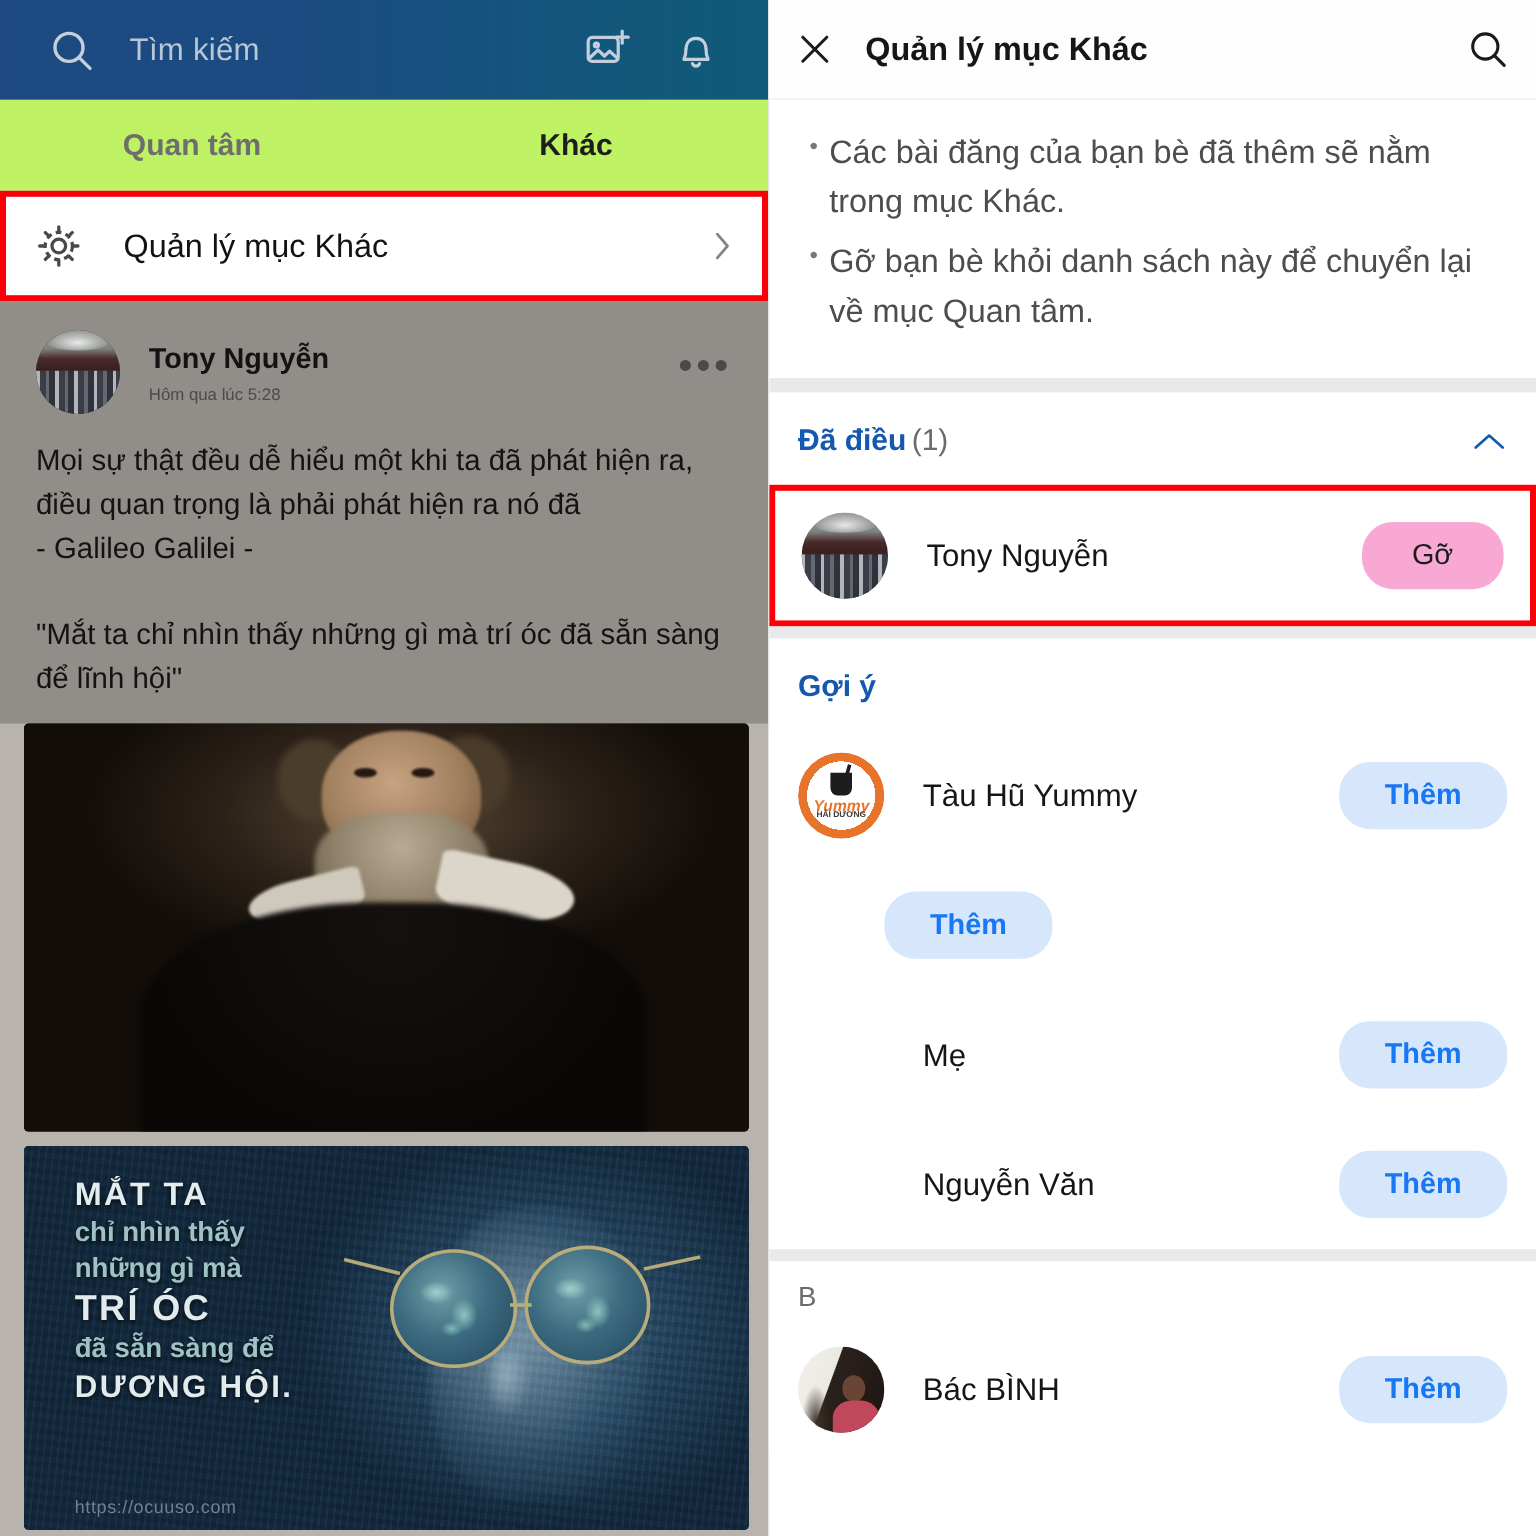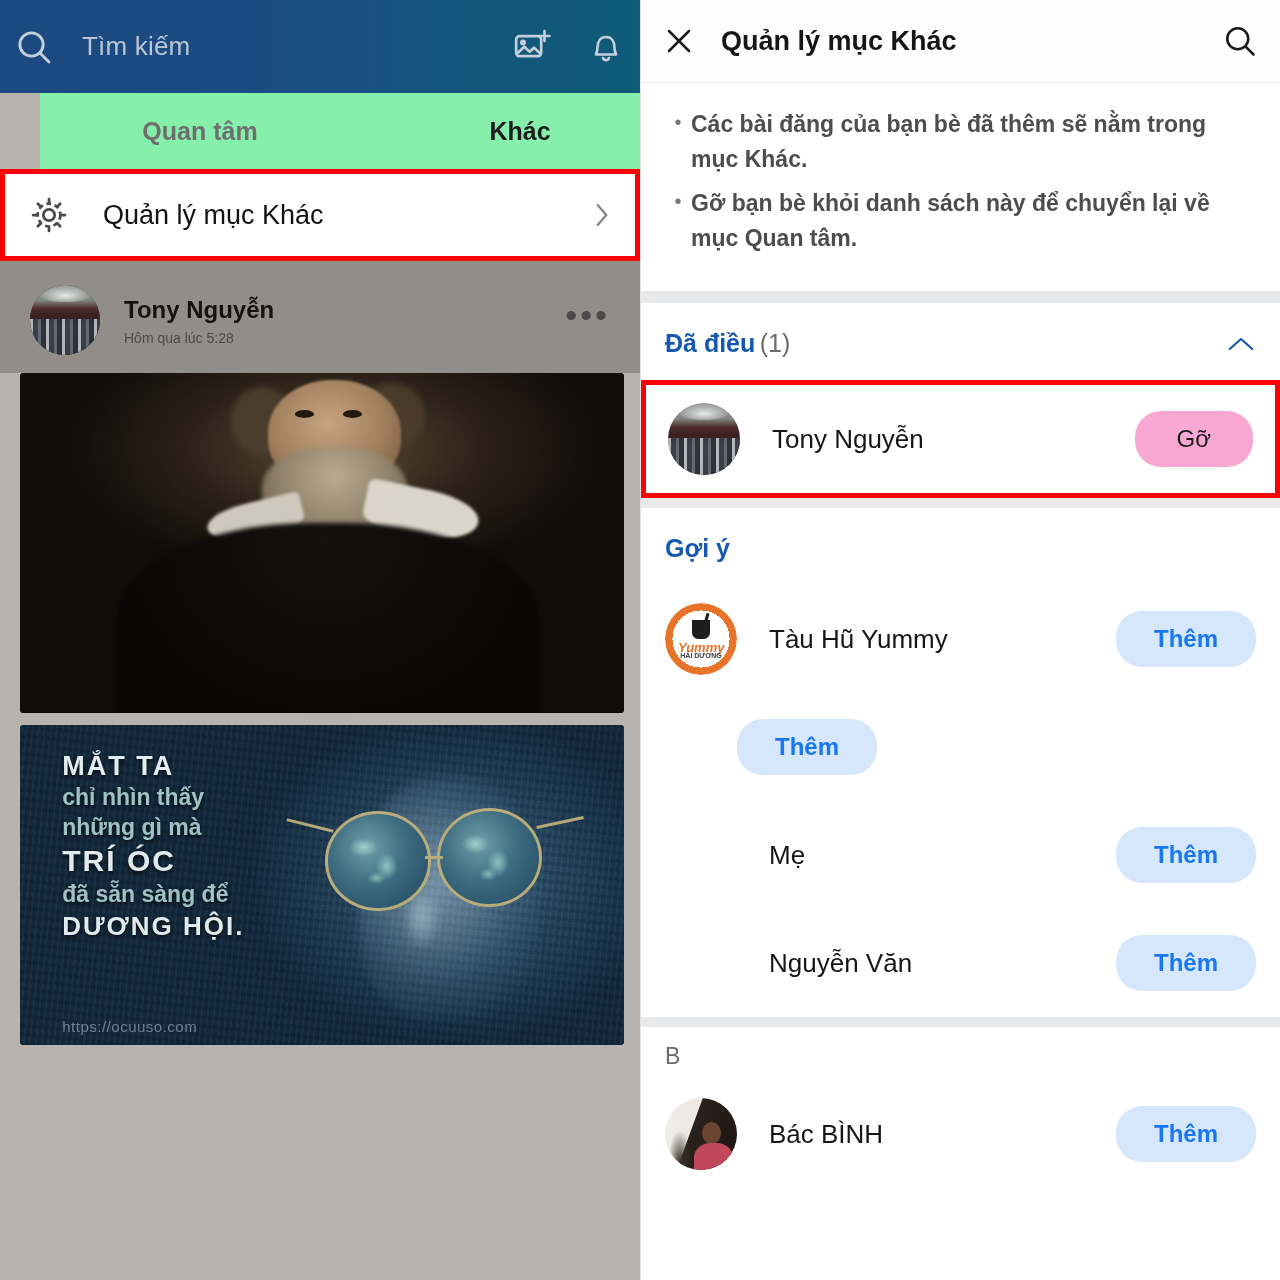--- a/index.html
+++ b/index.html
@@ -14,37 +14,37 @@
   .left-pane {
     position: relative;
     width: 640px; height: 1280px;
     overflow: hidden;
     background: #b8b3ac;
   }
 
   
   .topbar {
     position: relative;
-    height: 93px; width: 100%;
+    height: 83px; width: 100%;
     background: linear-gradient(90deg, #1c4a80 0%, #1b4b81 38%, #14557c 72%, #0f5b78 100%);
     display: flex; align-items: center;
-    padding: 0 14px;
+    padding: 0 40px;
   }
   .topbar .search-icon { width: 40px; height: 40px; flex: 0 0 auto; }
   .topbar .search-placeholder {
     margin-left: 28px; color: #b9c6d6; font-size: 26px; letter-spacing: .2px;
     flex: 1 1 auto;
   }
   .topbar .tb-icon { width: 40px; height: 40px; margin-left: 34px; flex: 0 0 auto; }
 
   
   .tabs {
     height: 76px; width: 100%;
-    background: #86efac;
-    display: flex; align-items: center; margin-left: 40px;
+    background: #bef264;
+    display: flex; align-items: center;
   }
   .tab { flex: 1 1 50%; text-align: center; font-size: 25px; }
   .tab.inactive { color: #6e6e6e; font-weight: 700; }
   .tab.active { color: #1d1d1d; font-weight: 700; }
 
   
   .manage-wrap {
     position: relative;
     margin: 0; padding: 0;
     border: 5px solid #fb0007;
@@ -194,21 +194,21 @@
     background: #fdfdfd;
     border-bottom: 1px solid #ececec;
   }
   .r-close { width: 32px; height: 32px; flex: 0 0 auto; }
   .r-title { margin-left: 26px; font-size: 27px; font-weight: 700; color: #161616; flex: 1 1 auto; }
   .r-search { width: 36px; height: 36px; flex: 0 0 auto; }
 
   .r-notes { padding: 24px 24px 26px 24px; }
   .note-item { display: flex; margin-bottom: 10px; }
   .note-bullet { color: #777; font-size: 20px; line-height: 1.55; width: 26px; flex: 0 0 auto; text-align: center; }
-  .note-text { font-size: 23px; line-height: 1.5; color: #4d4d4d; flex: 1 1 auto; font-weight: bold; }
+  .note-text { font-size: 27px; line-height: 1.5; color: #4d4d4d; flex: 1 1 auto; }
 
   .band { height: 12px; background: #e7e9eb; }
   .band-thin { height: 10px; background: #e7e9eb; }
 
   .sec-head {
     display: flex; align-items: center; justify-content: space-between;
     padding: 26px 24px 22px 24px;
   }
   .sec-title { font-size: 25px; font-weight: 700; color: #1558b0; }
   .sec-count { font-weight: 400; color: #6b6b6b; }
@@ -330,20 +330,26 @@
       <div class="post-head">
         <span class="post-avatar">
             <span class="av-group"></span>
           </span>
         <span class="post-meta">
           <div class="post-author">Tony Nguyễn</div>
           <div class="post-time">Hôm qua lúc 5:28</div>
         </span>
         <span class="post-more">•••</span>
       </div>
+      <div class="post-body">Mọi sự thật đều dễ hiểu một khi ta đã phát hiện ra,
+điều quan trọng là phải phát hiện ra nó đã
+- Galileo Galilei -
+
+"Mắt ta chỉ nhìn thấy những gì mà trí óc đã sẵn sàng
+để lĩnh hội"</div>
     </div>
 
     <div class="media">
       <div class="photo">
         <div class="painting">
           <div class="p-hairL"></div>
             <div class="p-hairR"></div>
           <div class="p-face"></div>
           <div class="p-eyeL"></div>
             <div class="p-eyeR"></div>

